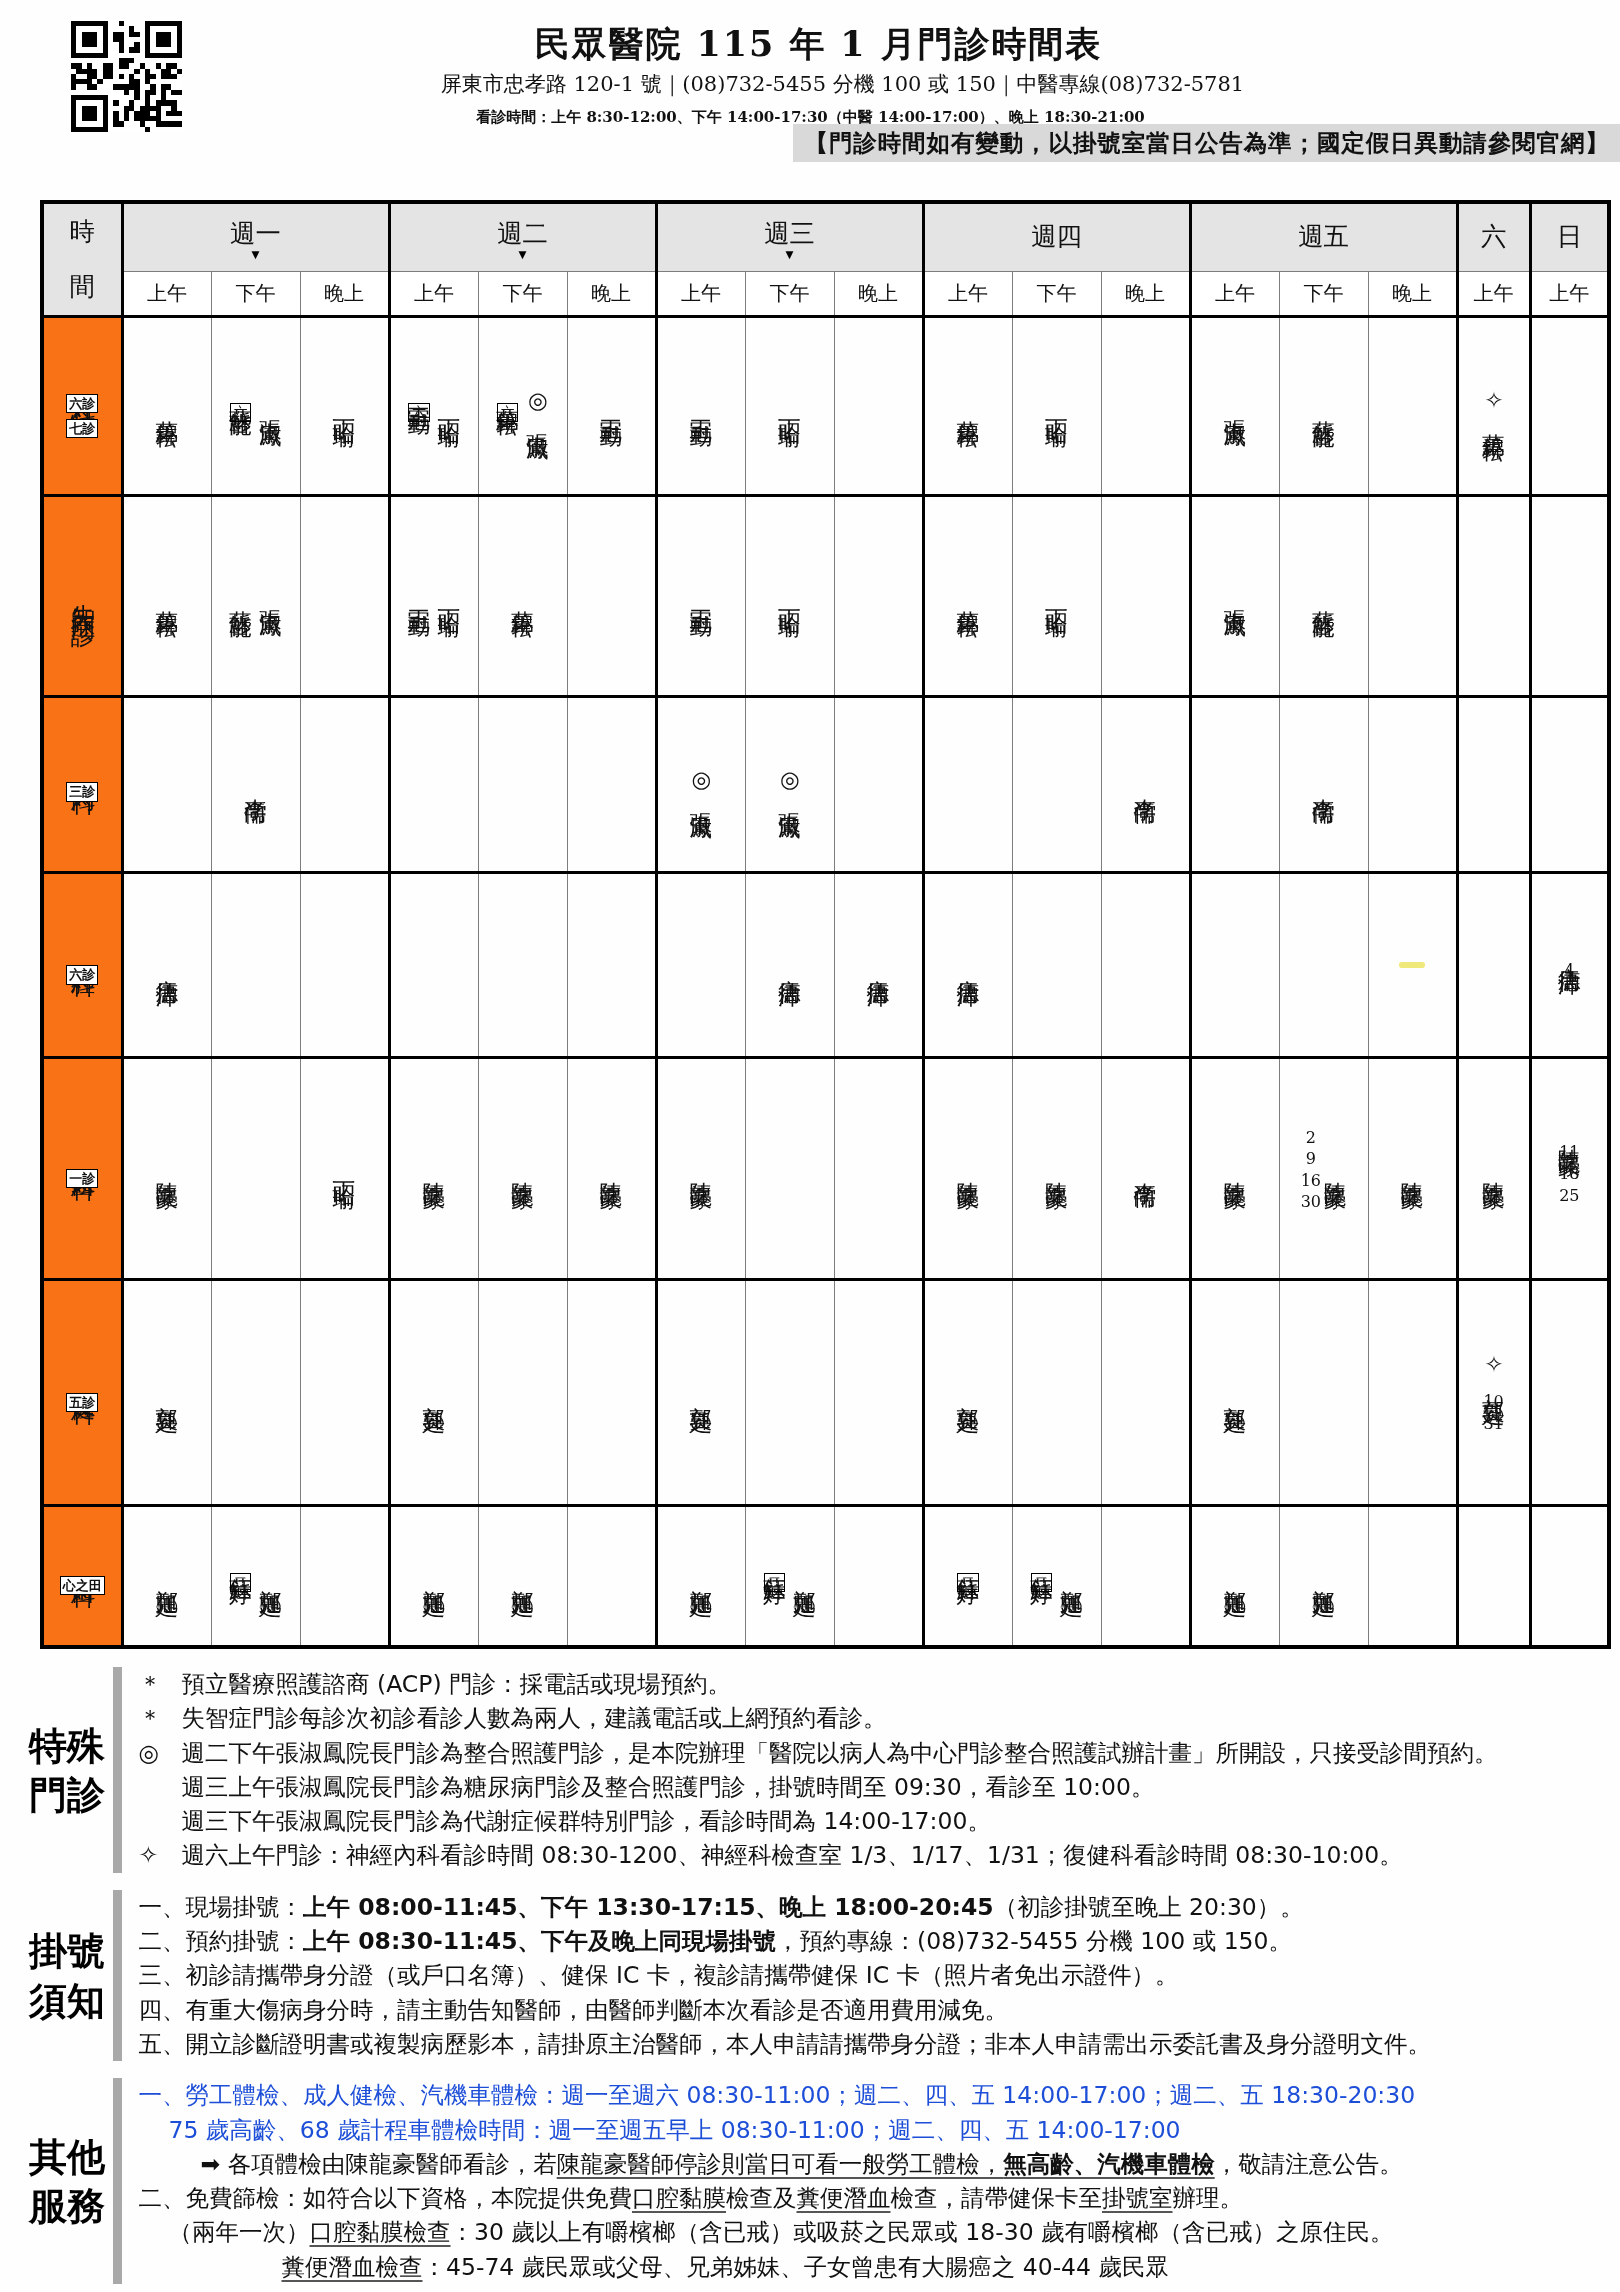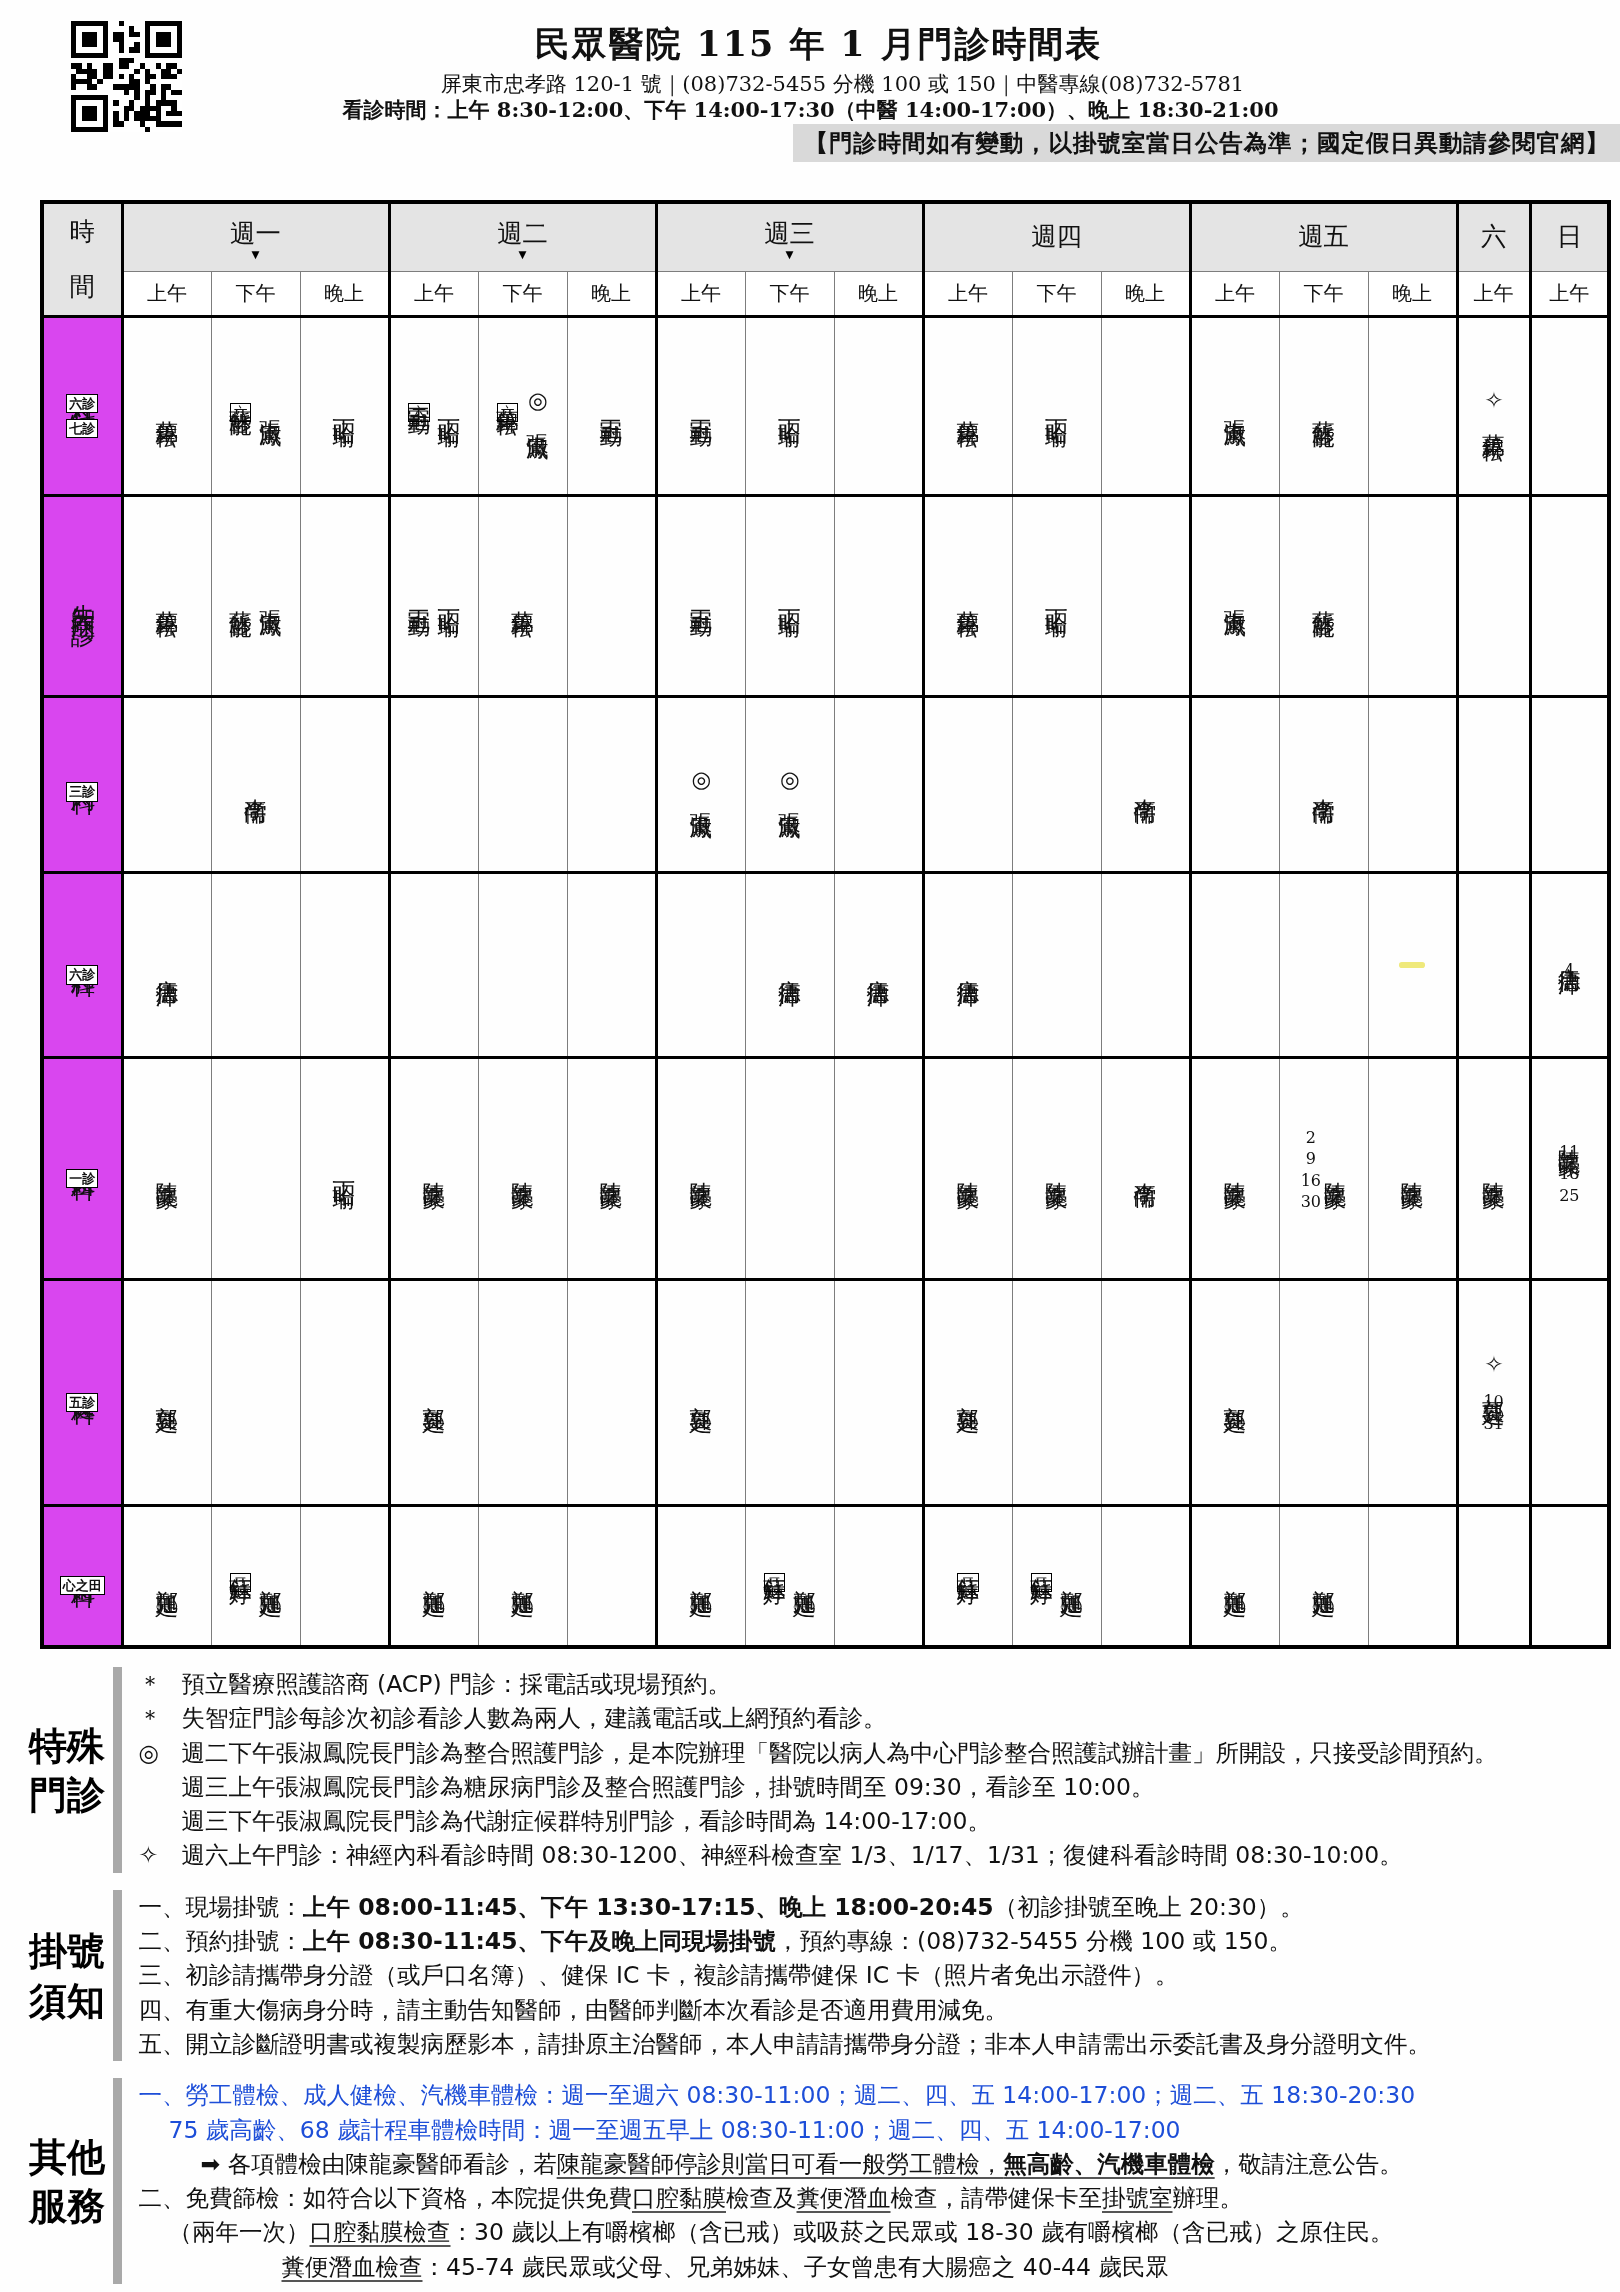--- a/index.html
+++ b/index.html
@@ -3,37 +3,37 @@
 <meta charset="utf-8">
 <style>
   html,body{margin:0;padding:0;background:#ddd;}
   .page{position:relative;width:1621px;height:2293px;background:#fefefe;overflow:hidden;
         font-family:"DejaVu Serif","Liberation Serif",serif;color:#111;}
   
   .qr{position:absolute;left:71px;top:21px;width:111px;height:111px;}
   .title{position:absolute;top:21px;left:8px;width:100%;text-align:center;
          font-size:35px;font-weight:700;letter-spacing:1.9px;}
   .addr{position:absolute;top:70px;left:0;width:100%;text-align:center;font-size:21px;margin-left:32px;}
-  .hours{position:absolute;top:96px;left:0;width:100%;text-align:center;font-size:21px;font-weight:700;}
+  .hours{position:absolute;top:108px;left:0;width:100%;text-align:center;font-size:15px;font-weight:700;}
   .noticeW{position:absolute;top:124px;left:0;width:100%;text-align:right;}
   .notice{display:inline-block;background:#d9d9d9;font-size:23.5px;font-weight:700;
           padding:2.8px 11.3px;letter-spacing:0.9px;}
   
   table.sched{position:absolute;left:40px;top:200px;width:1557px;table-layout:fixed;
               border-collapse:collapse;border:4.7px solid #000;}
   .sched th,.sched td{padding:0;vertical-align:middle;border-left:0.9px solid #7d7d7d;}
   .sched .gs{border-left:3.8px solid #000;}
   .sched tr.drow{border-top:3.8px solid #000;}
   .sched tr.day-row th{background:#e4e4e4;font-weight:400;font-size:25.4px;border-bottom:0.9px solid #7d7d7d;}
   .sched tr.per-row th{background:#fff;font-weight:400;font-size:20px;}
   th.time{background:#fff;}
   .timehead{display:flex;flex-direction:column;justify-content:space-around;align-items:center;
             height:111px;font-size:25.4px;}
   .fl{display:block;font-size:10.4px;line-height:7.5px;color:#000;}
-  th.deptcell{background:#d946ef;}
+  th.deptcell{background:#f97316;}
   .deptbox{display:flex;flex-direction:column;align-items:center;justify-content:center;}
   .deptname{writing-mode:vertical-rl;text-orientation:upright;font-size:24.5px;line-height:1;
             letter-spacing:4.7px;font-weight:400;}
   .tag{border:0.9px solid #000;background:#fff;font-size:13px;line-height:1.35;padding:0 1.9px;
        margin-top:5.6px;white-space:nowrap;}
   .cellbox{display:flex;justify-content:center;align-items:center;gap:7.5px;width:100%;}
   .ent{display:flex;flex-direction:column;align-items:center;}
   .ent.left{flex-direction:row;gap:2.8px;}
   .vtext{writing-mode:vertical-rl;text-orientation:upright;font-size:22.6px;line-height:1;
          letter-spacing:2.8px;}

